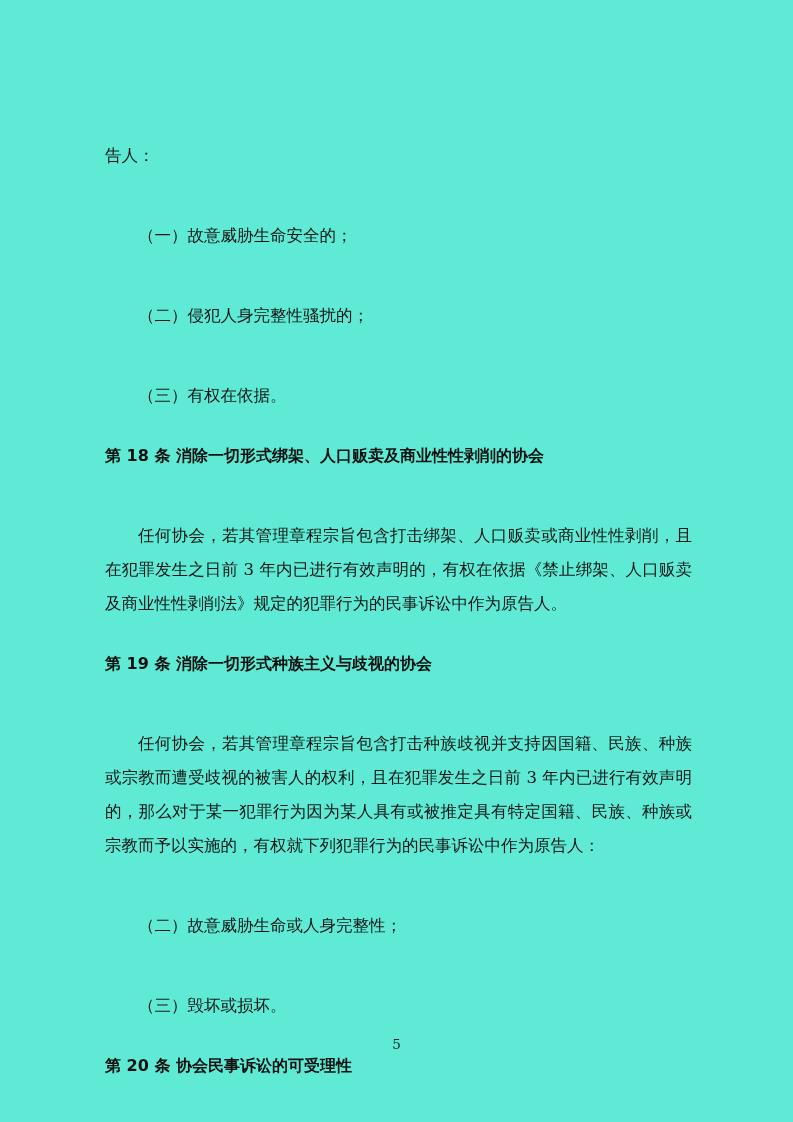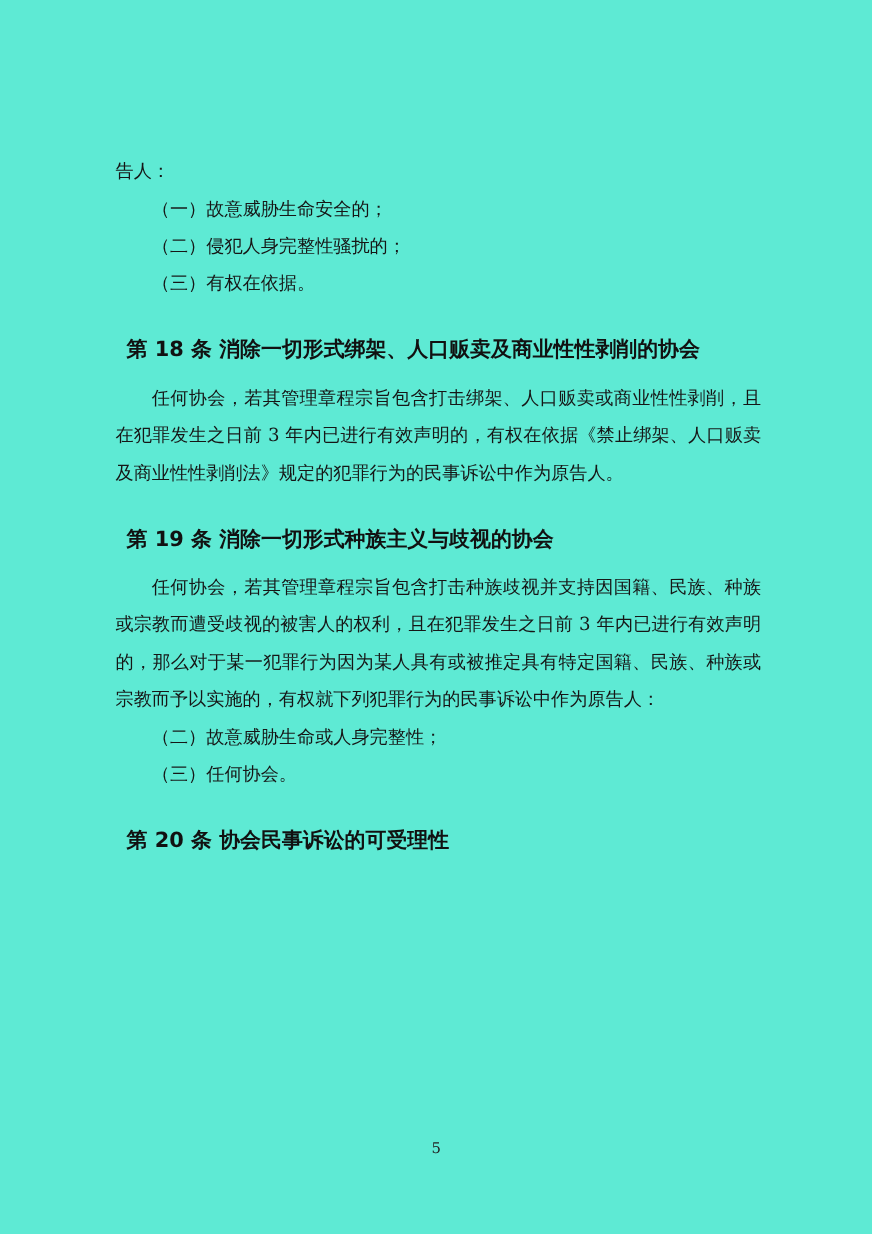--- a/index.html
+++ b/index.html
@@ -21,25 +21,25 @@
   .content {
     position: absolute;
     left: 105px;
     top: 139px;
     width: 587px;
     font-size: 16.5px;
     line-height: 34px;
     text-align: justify;
   }
   p { margin: 0; }
-  .indent { text-indent: 2em; }
+  .indent { text-indent: 2em; margin-top: 46px; }
   .article { margin-top: 26px; }
   .article-heading {
-    margin: 10px;
-    font-size: 19px;
+    margin: 0;
+    font-size: 16px;
     font-weight: 700;
     line-height: 34px;
     text-align: left;
     font-family: "DejaVu Sans", "Liberation Sans", sans-serif;
     color: #111111;
   }
   .page-number {
     position: absolute;
     left: 0;
     right: 0;
@@ -63,21 +63,21 @@
 
     <section class="article">
       <h2 class="article-heading">第 18 条 消除一切形式绑架、人口贩卖及商业性性剥削的协会</h2>
       <p class="indent">任何协会，若其管理章程宗旨包含打击绑架、人口贩卖或商业性性剥削，且在犯罪发生之日前 3 年内已进行有效声明的，有权在依据《禁止绑架、人口贩卖及商业性性剥削法》规定的犯罪行为的民事诉讼中作为原告人。</p>
     </section>
 
     <section class="article">
       <h2 class="article-heading">第 19 条 消除一切形式种族主义与歧视的协会</h2>
       <p class="indent">任何协会，若其管理章程宗旨包含打击种族歧视并支持因国籍、民族、种族或宗教而遭受歧视的被害人的权利，且在犯罪发生之日前 3 年内已进行有效声明的，那么对于某一犯罪行为因为某人具有或被推定具有特定国籍、民族、种族或宗教而予以实施的，有权就下列犯罪行为的民事诉讼中作为原告人：</p>
       <p class="indent">（二）故意威胁生命或人身完整性；</p>
-      <p class="indent">（三）任何协会。</p>
+      <p class="indent">（三）毁坏或损坏。</p>
     </section>
 
     <section class="article">
       <h2 class="article-heading">第 20 条 协会民事诉讼的可受理性</h2>
     </section>
 
   </div>
 
   <div class="page-number">5</div>
 

